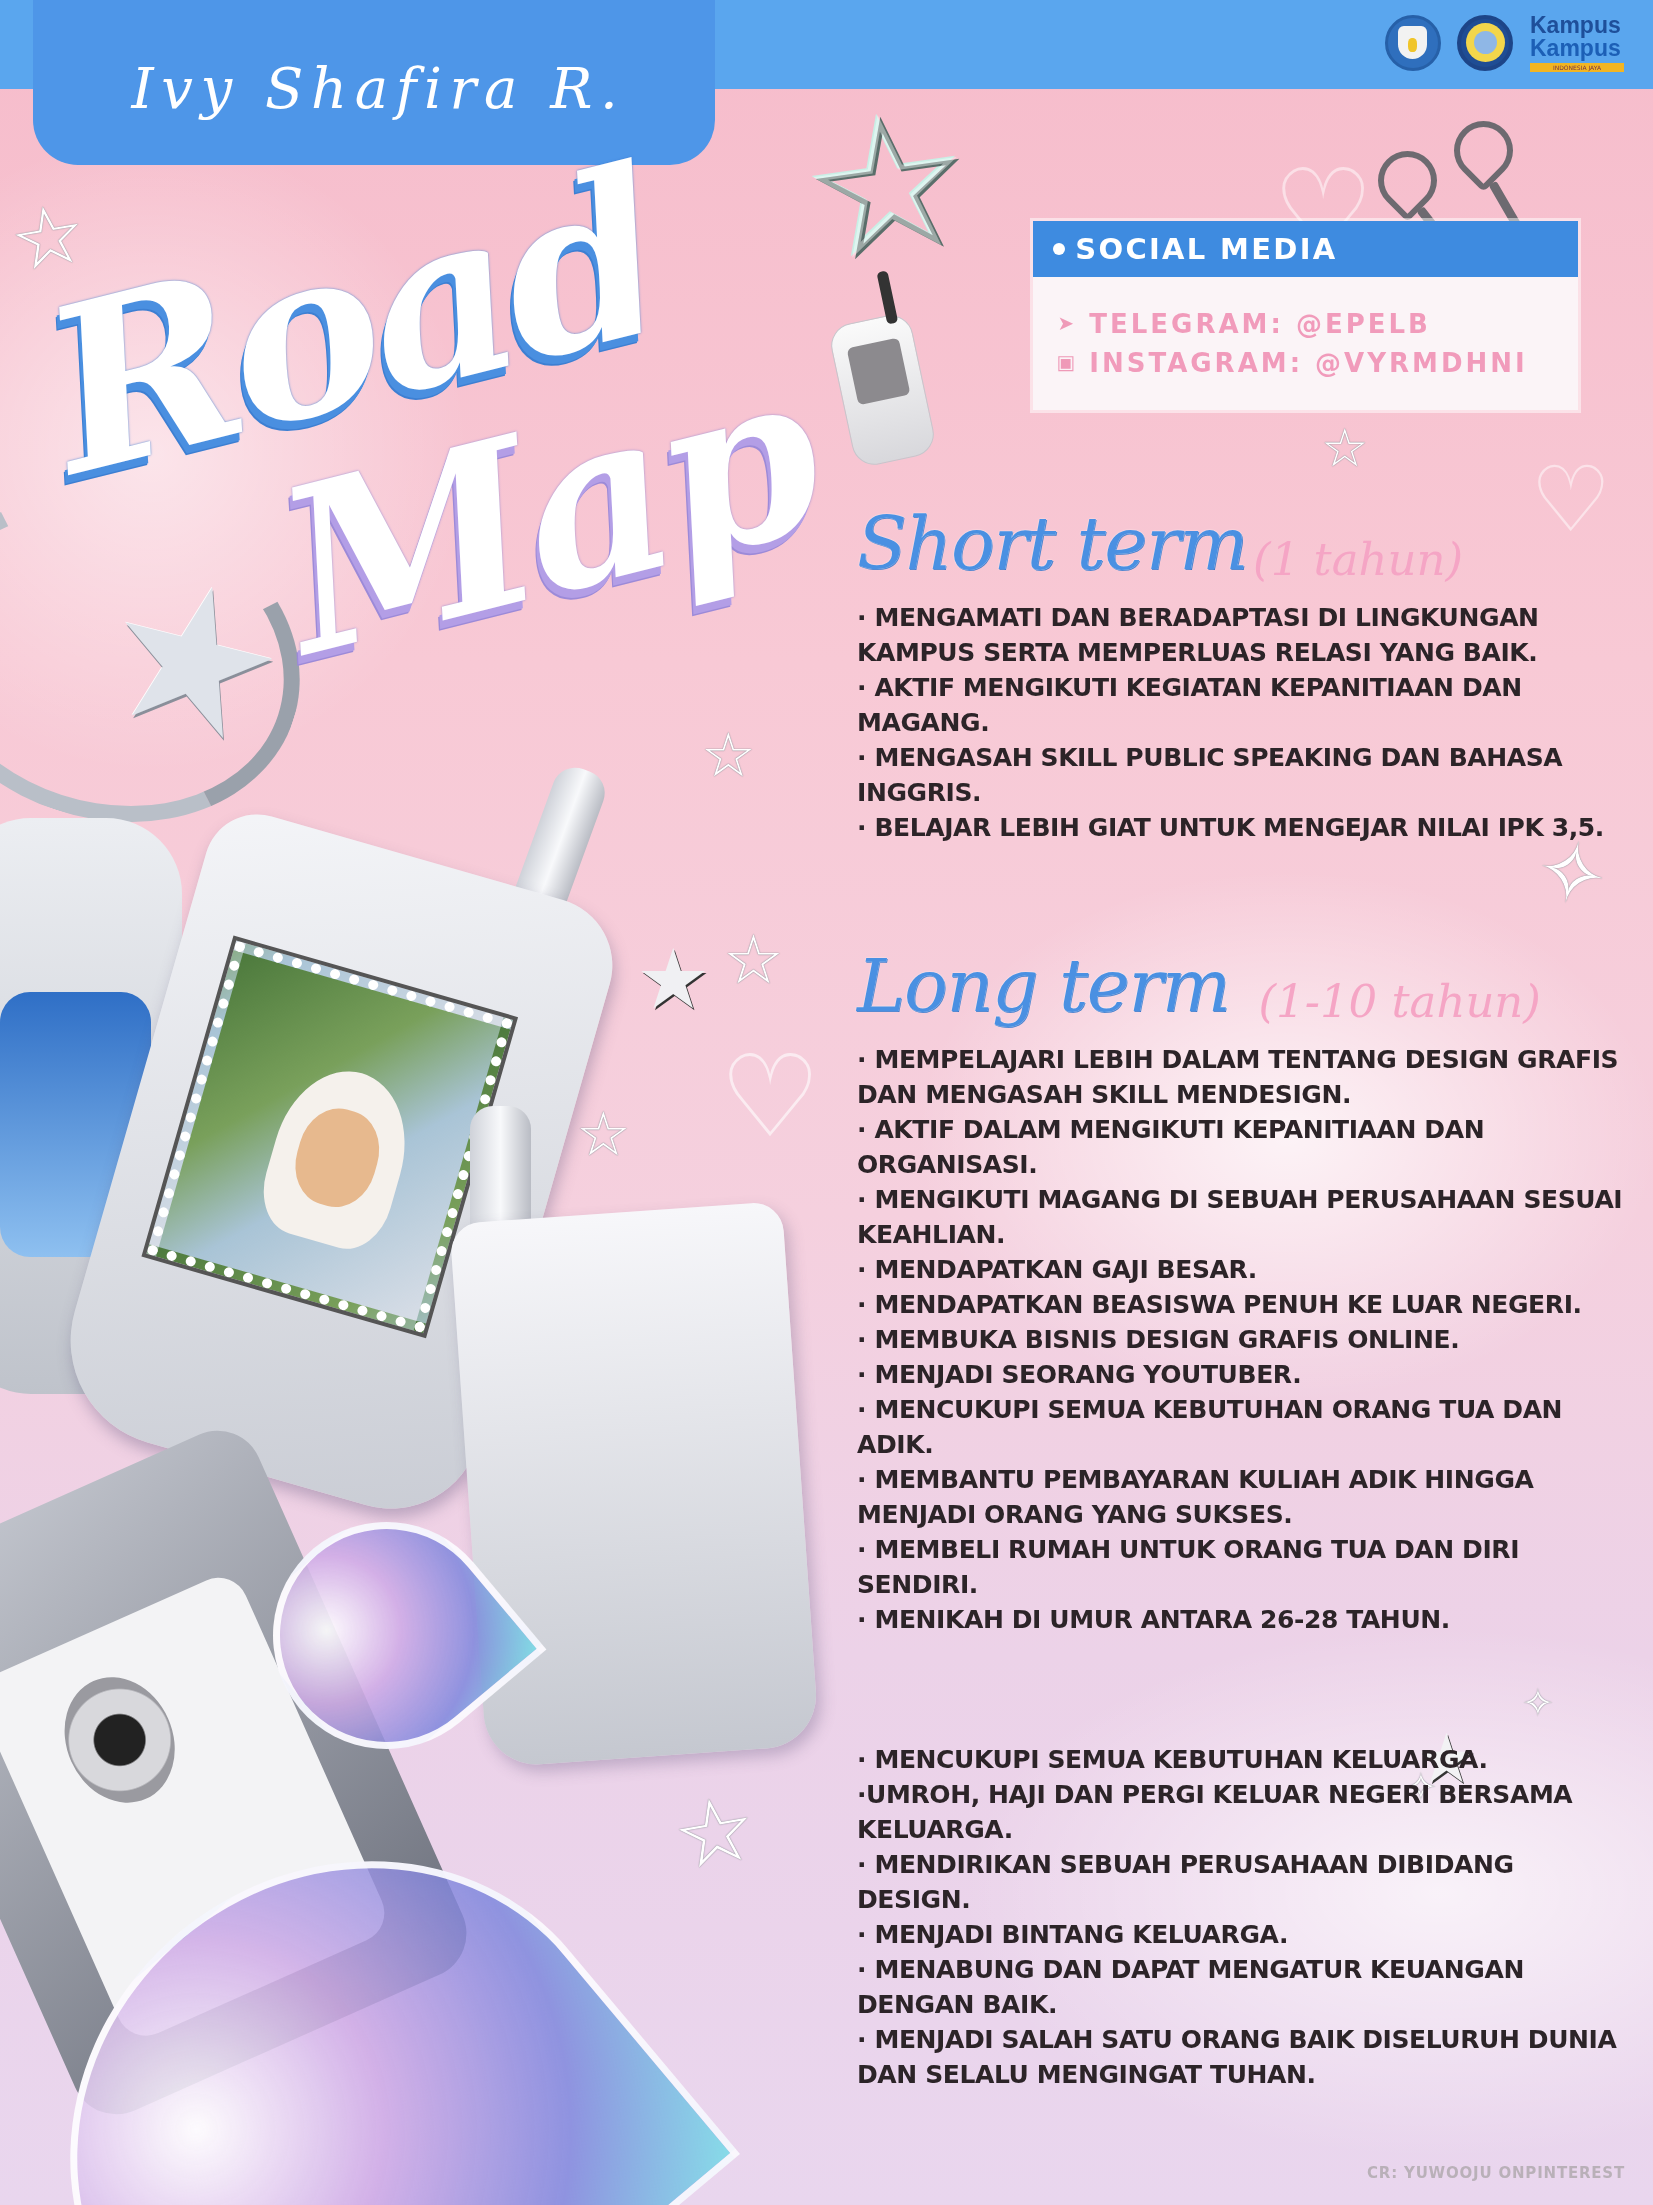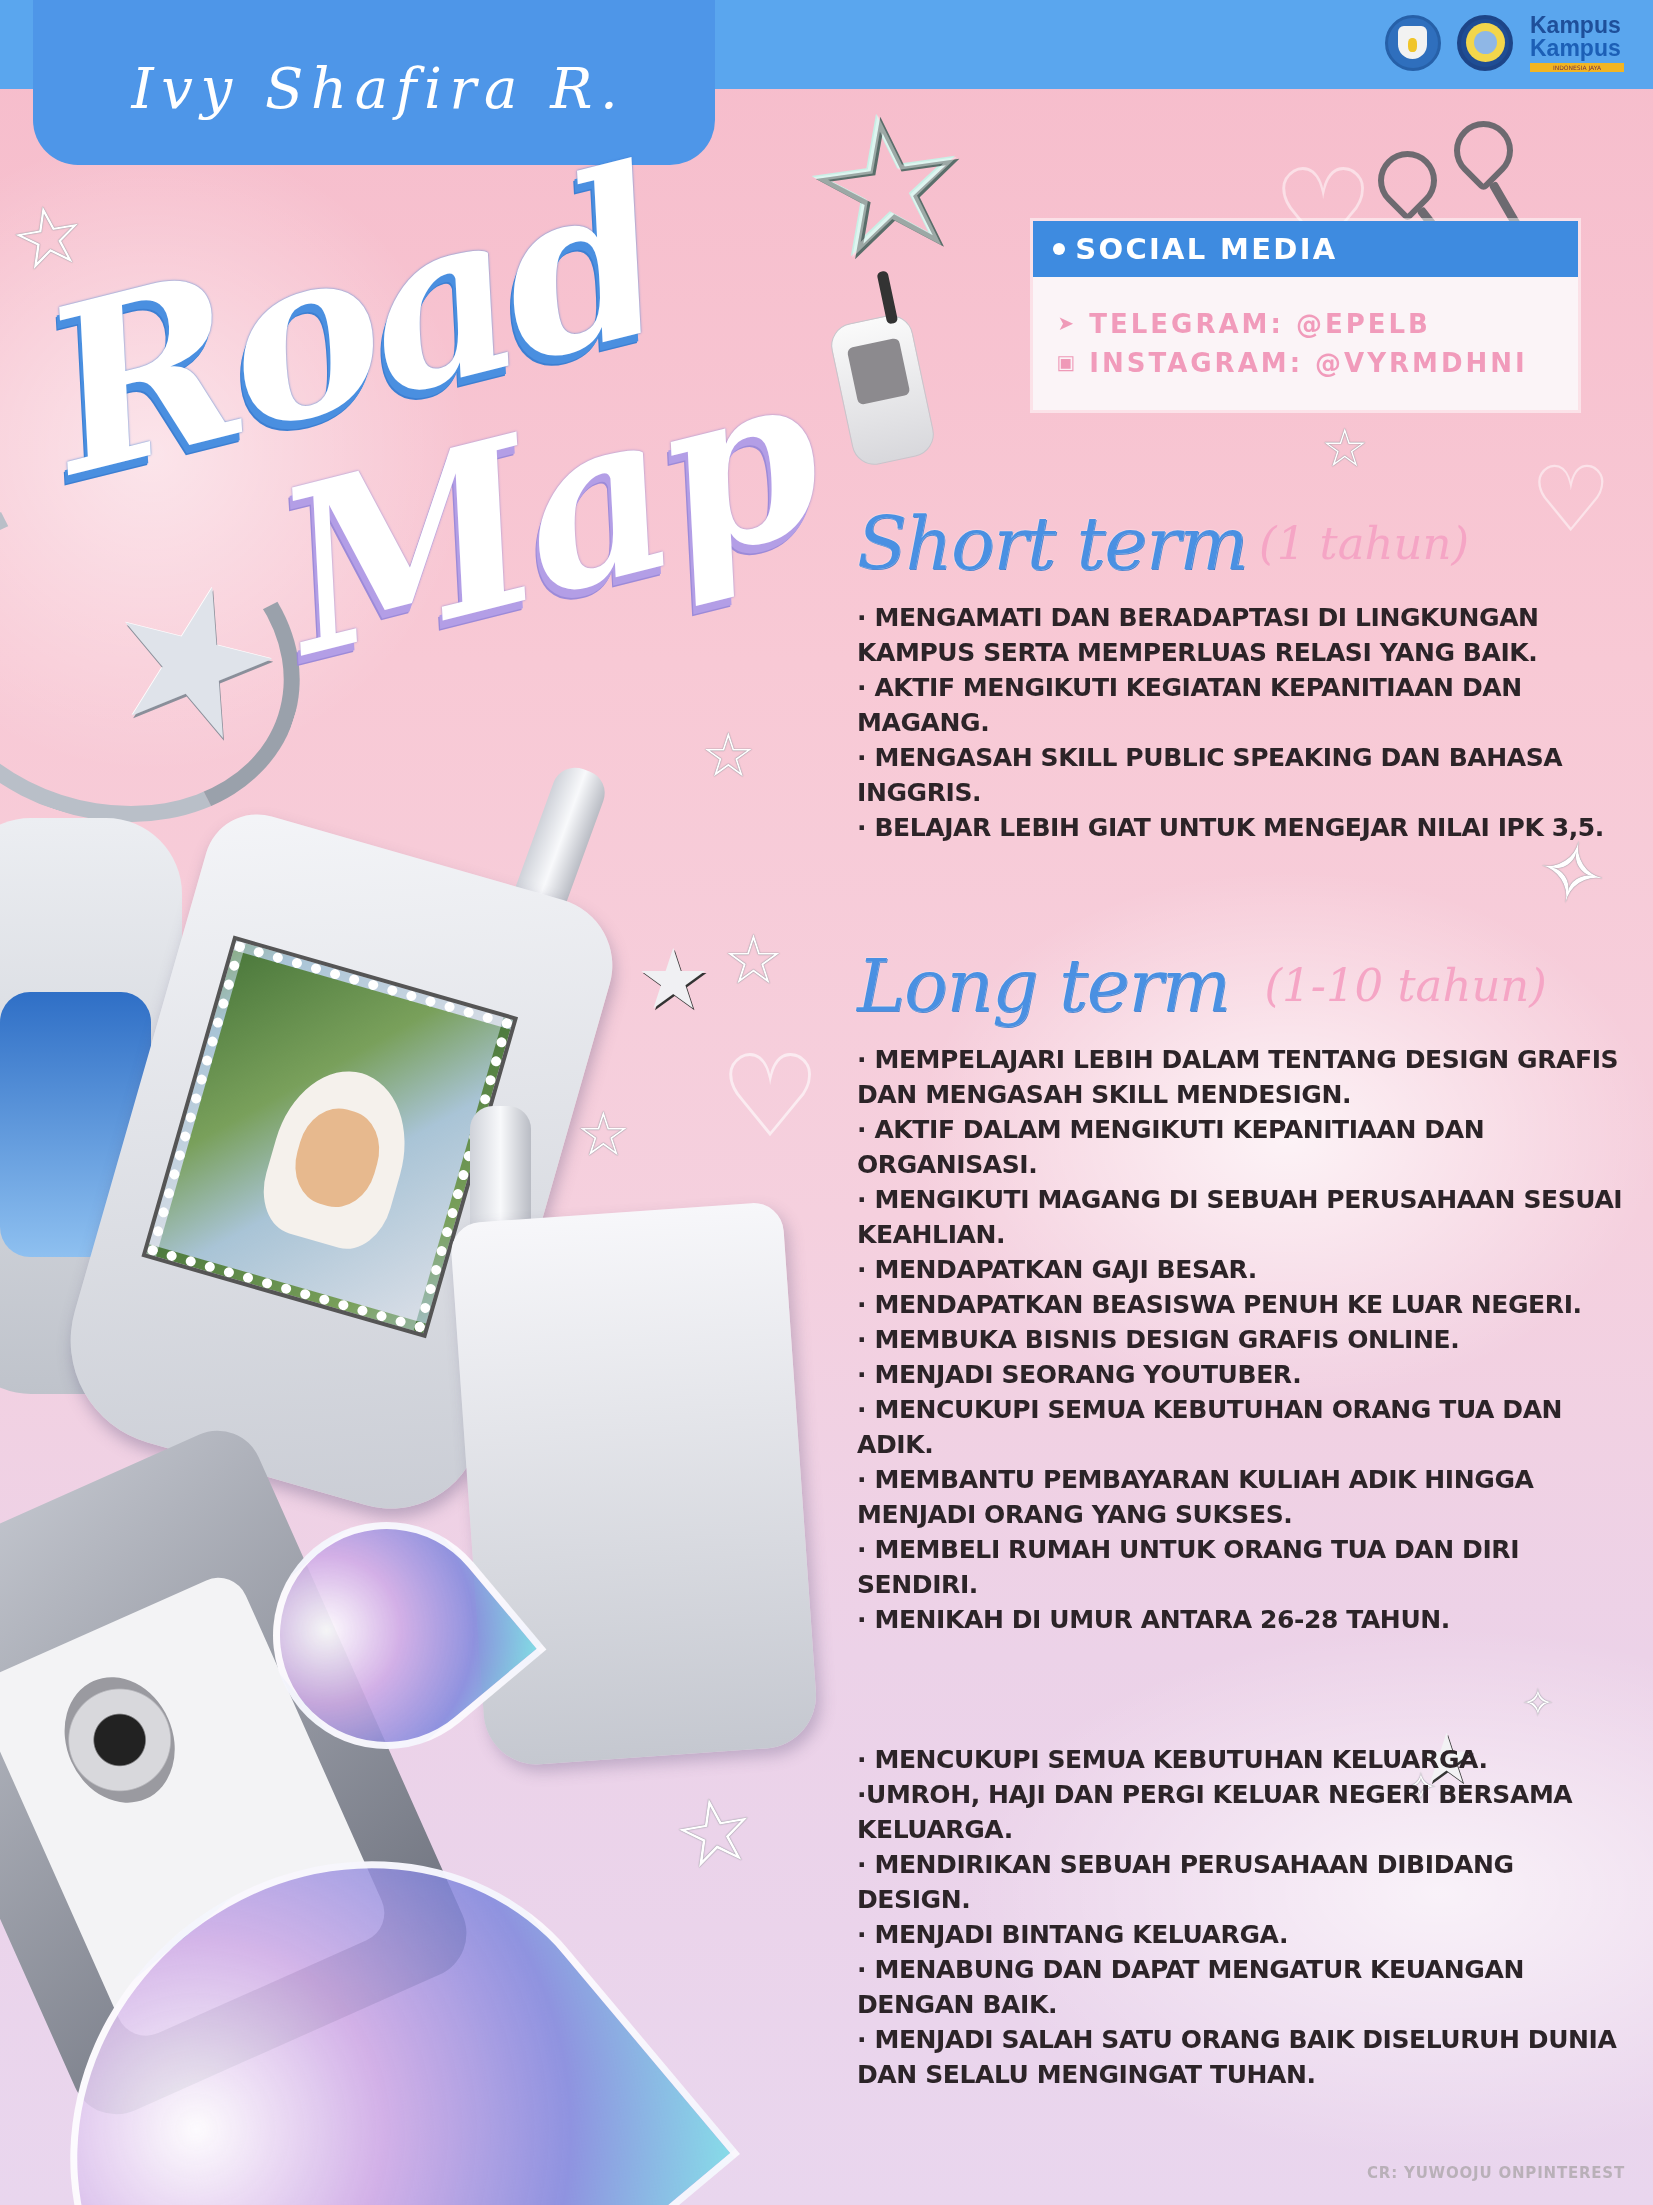--- a/index.html
+++ b/index.html
@@ -150,21 +150,21 @@
   }
   .social-list { position: absolute; left: 23px; top: 83px; }
   .social-row { display: flex; align-items: center; gap: 13.6px; height: 39px; }
   .social-icon { color: #ef9ab8; font-size: 19.7px; width: 19.7px; text-align: center; }
   .social-text {
     font-family: "DejaVu Sans", sans-serif; font-weight: bold; font-size: 26px; color: #f19bbb; letter-spacing: 3px;
   }
 
   
   .section { position: absolute; left: 857px; width: 772px; }
-  .sec-heading { display: flex; align-items: center; gap: 12px; margin-bottom: 13.6px; }
+  .sec-heading { display: flex; align-items: flex-end; gap: 6px; margin-bottom: 13.6px; }
   .sec-title {
     font-family: "DejaVu Serif", serif; font-style: italic; font-size: 73px; color: #4a90e2;
     text-shadow: 0 0 1.5px #ffffff, 0.8px 0.8px 0 #2e6fc7; letter-spacing: -1.5px;
   }
   .sec-sub {
     font-family: "DejaVu Serif", serif; font-size: 45px; color: #f5a5c5; font-style: italic;
   }
   .sec-list { list-style: none; }
   .sec-list li {
     font-family: "DejaVu Sans", sans-serif; font-weight: bold; font-size: 25px;

